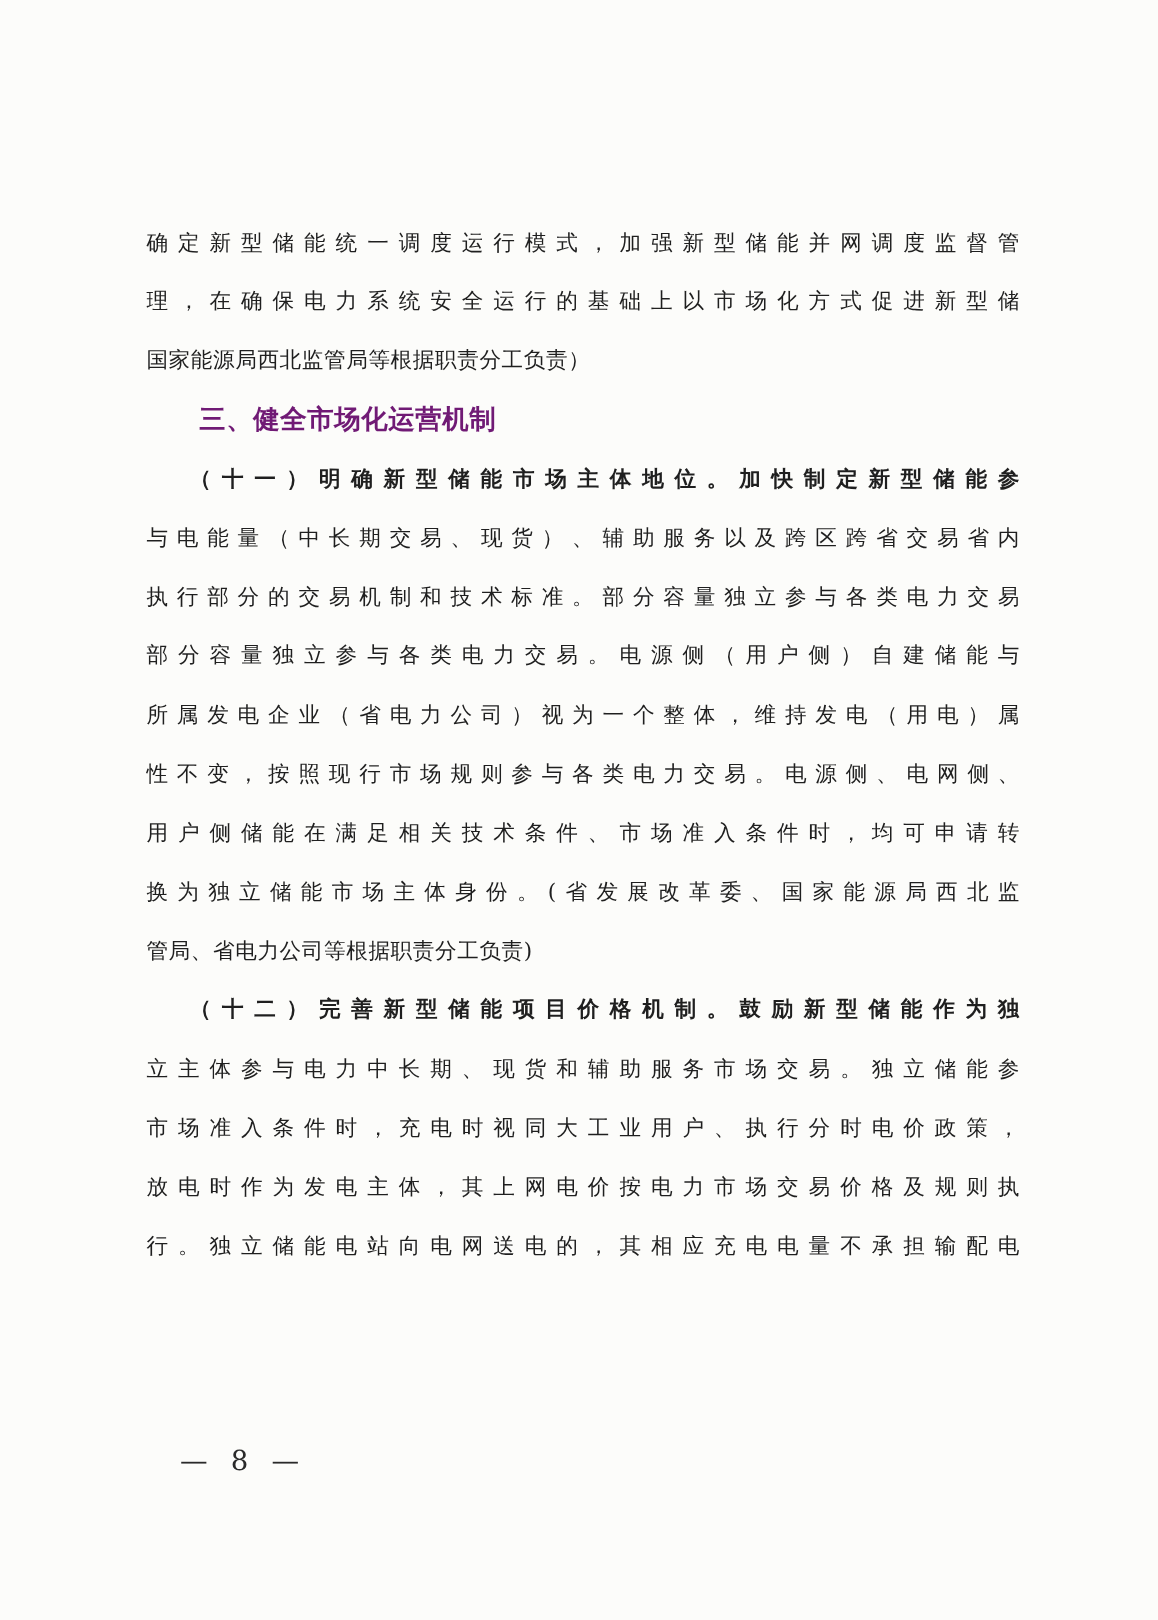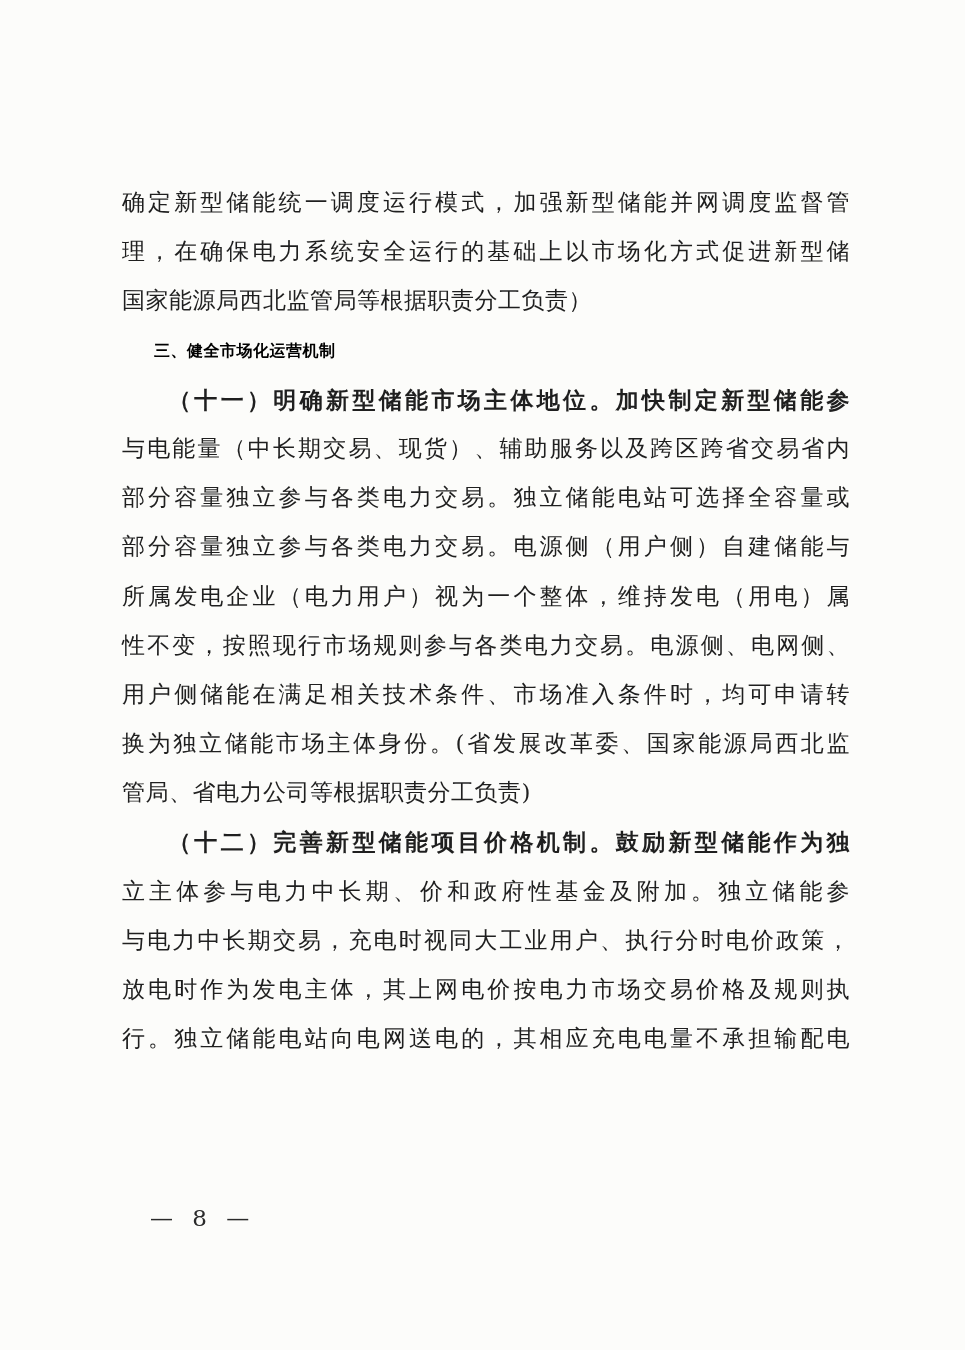--- a/index.html
+++ b/index.html
@@ -15,43 +15,43 @@
     overflow: hidden;
     font-family: "DejaVu Serif", serif;
   }
   .text-block {
     position: absolute;
     left: 122px;
     top: 178px;
     width: 728px;
   }
   .line {
-    font-size: 23px;
+    font-size: 18px;
     color: #1f1f1f;
     height: 49.2px;
     line-height: 49.2px;
     text-align: justify;
     text-align-last: justify;
     text-justify: inter-character;
     white-space: nowrap;
     letter-spacing: 0.5px;
   }
   .line.first {
     text-indent: 2em;
     font-weight: bold;
   }
   .line.end {
     text-align: center;
     text-align-last: left;
   }
   .line.heading {
     font-family: "DejaVu Sans", sans-serif;
     font-weight: bold;
-    font-size: 16px;
-    color: #000000;
+    font-size: 22px;
+    color: #701a75;
     text-indent: 2em;
     text-align: left;
     text-align-last: left;
   }
   .page-number {
     position: absolute;
     left: 150px;
     top: 1205px;
     font-size: 23px;
     color: #2a2a2a;
@@ -66,30 +66,30 @@
   <div class="text-block">
 
     <div class="line">确定新型储能统一调度运行模式，加强新型储能并网调度监督管</div>
     <div class="line">理，在确保电力系统安全运行的基础上以市场化方式促进新型储</div>
     <div class="line end">国家能源局西北监管局等根据职责分工负责）</div>
 
     <div class="line heading">三、健全市场化运营机制</div>
 
     <div class="line first">（十一）明确新型储能市场主体地位。加快制定新型储能参</div>
     <div class="line">与电能量（中长期交易、现货）、辅助服务以及跨区跨省交易省内</div>
-    <div class="line">部分容量独立参与各类电力交易。独立储能电站可选择全容量或</div>
+    <div class="line">执行部分的交易机制和技术标准。部分容量独立参与各类电力交易</div>
     <div class="line">部分容量独立参与各类电力交易。电源侧（用户侧）自建储能与</div>
-    <div class="line">所属发电企业（电力用户）视为一个整体，维持发电（用电）属</div>
+    <div class="line">所属发电企业（省电力公司）视为一个整体，维持发电（用电）属</div>
     <div class="line">性不变，按照现行市场规则参与各类电力交易。电源侧、电网侧、</div>
     <div class="line">用户侧储能在满足相关技术条件、市场准入条件时，均可申请转</div>
     <div class="line">换为独立储能市场主体身份。(省发展改革委、国家能源局西北监</div>
     <div class="line end">管局、省电力公司等根据职责分工负责)</div>
 
     <div class="line first">（十二）完善新型储能项目价格机制。鼓励新型储能作为独</div>
-    <div class="line">立主体参与电力中长期、价和政府性基金及附加。独立储能参</div>
-    <div class="line">与电力中长期交易，充电时视同大工业用户、执行分时电价政策，</div>
+    <div class="line">立主体参与电力中长期、现货和辅助服务市场交易。独立储能参</div>
+    <div class="line">市场准入条件时，充电时视同大工业用户、执行分时电价政策，</div>
     <div class="line">放电时作为发电主体，其上网电价按电力市场交易价格及规则执</div>
     <div class="line">行。独立储能电站向电网送电的，其相应充电电量不承担输配电</div>
 
   </div>
 
   <div class="page-number">— 8 —</div>
 </div>
 
 </body></html>

